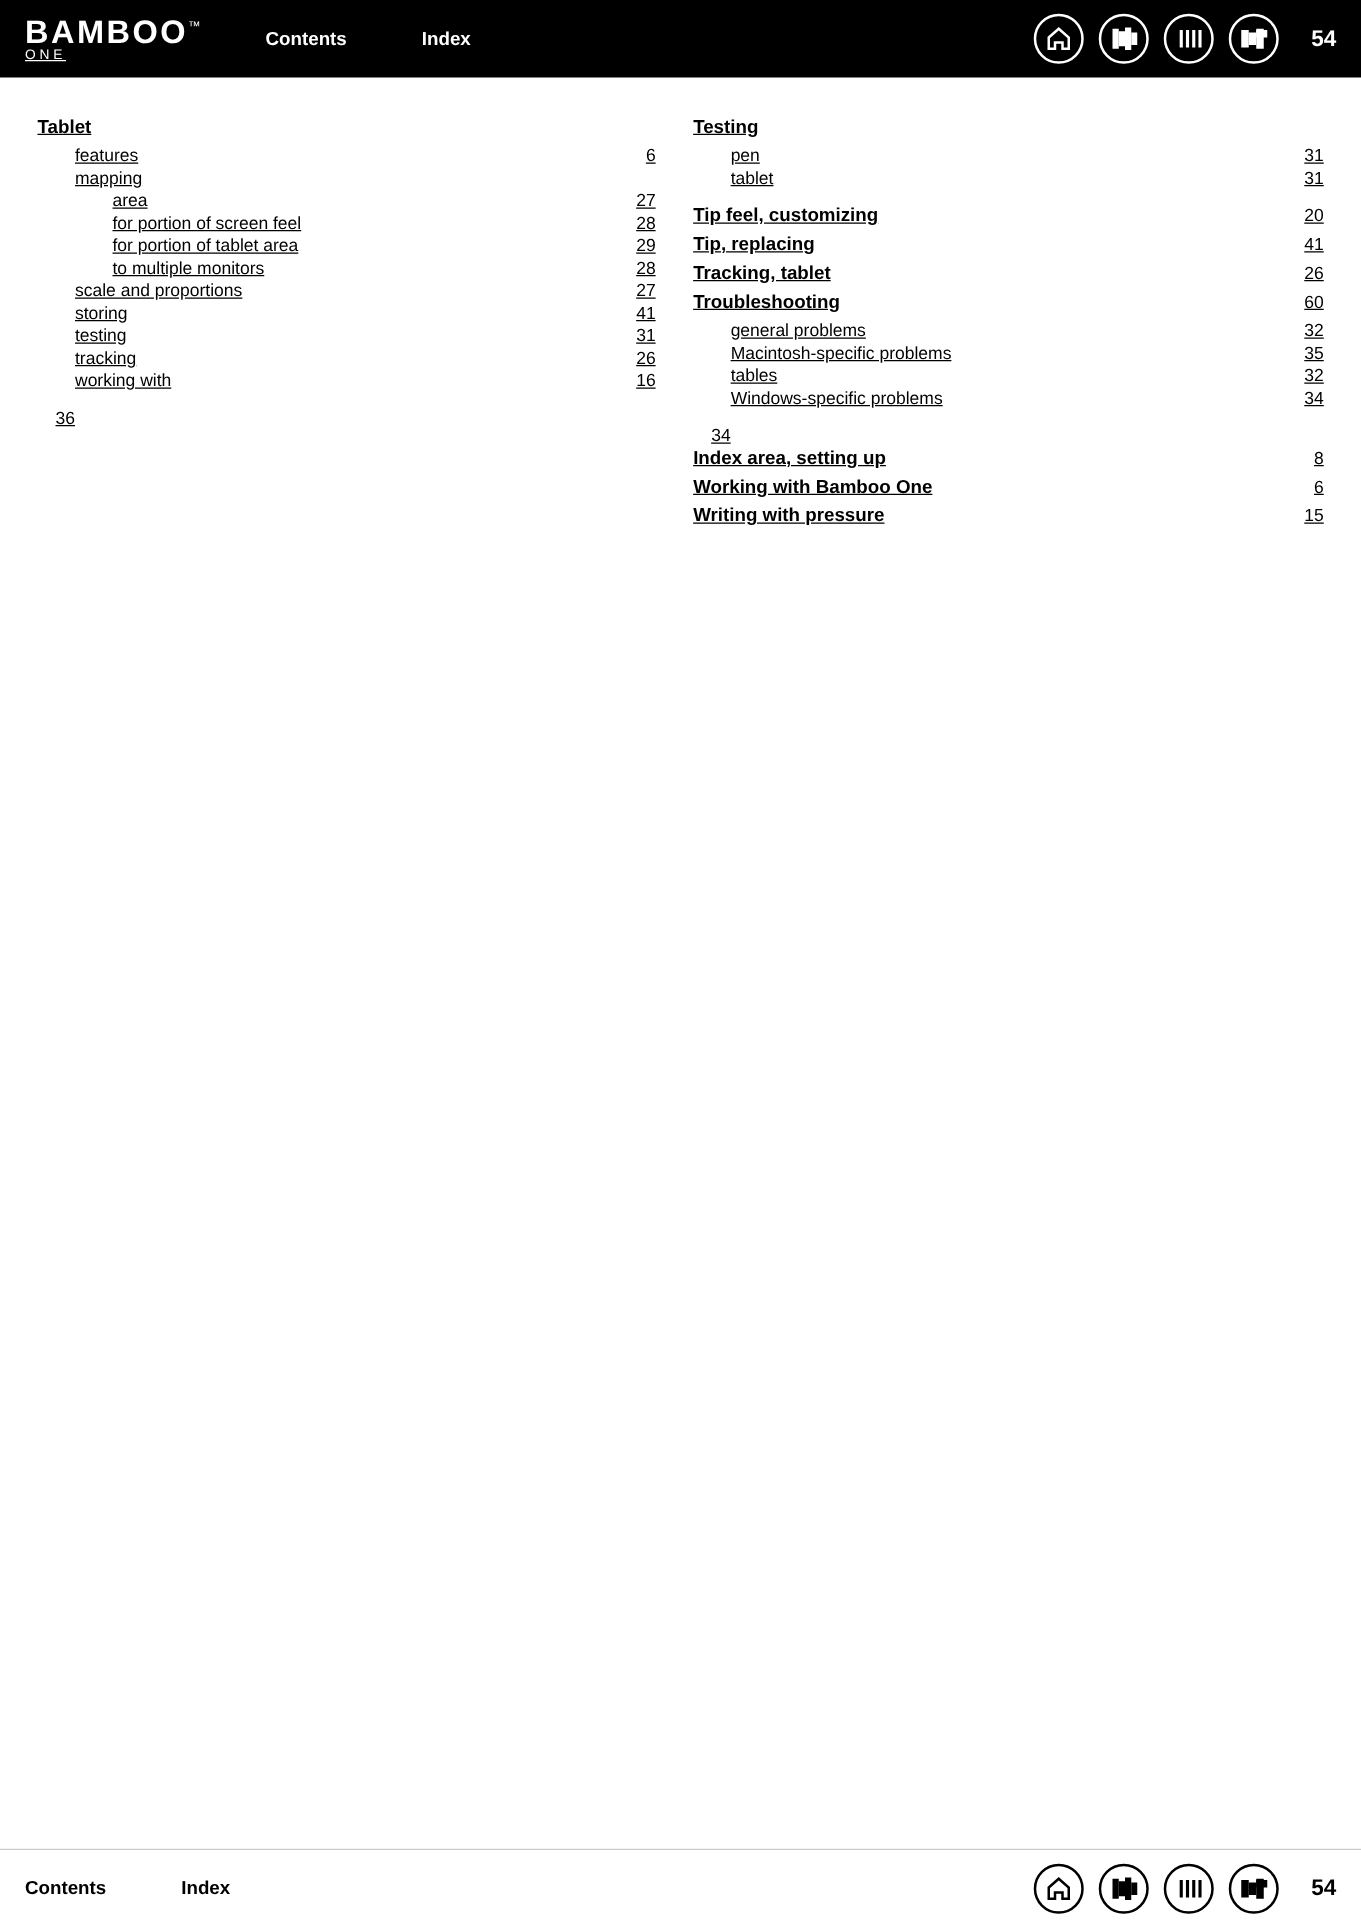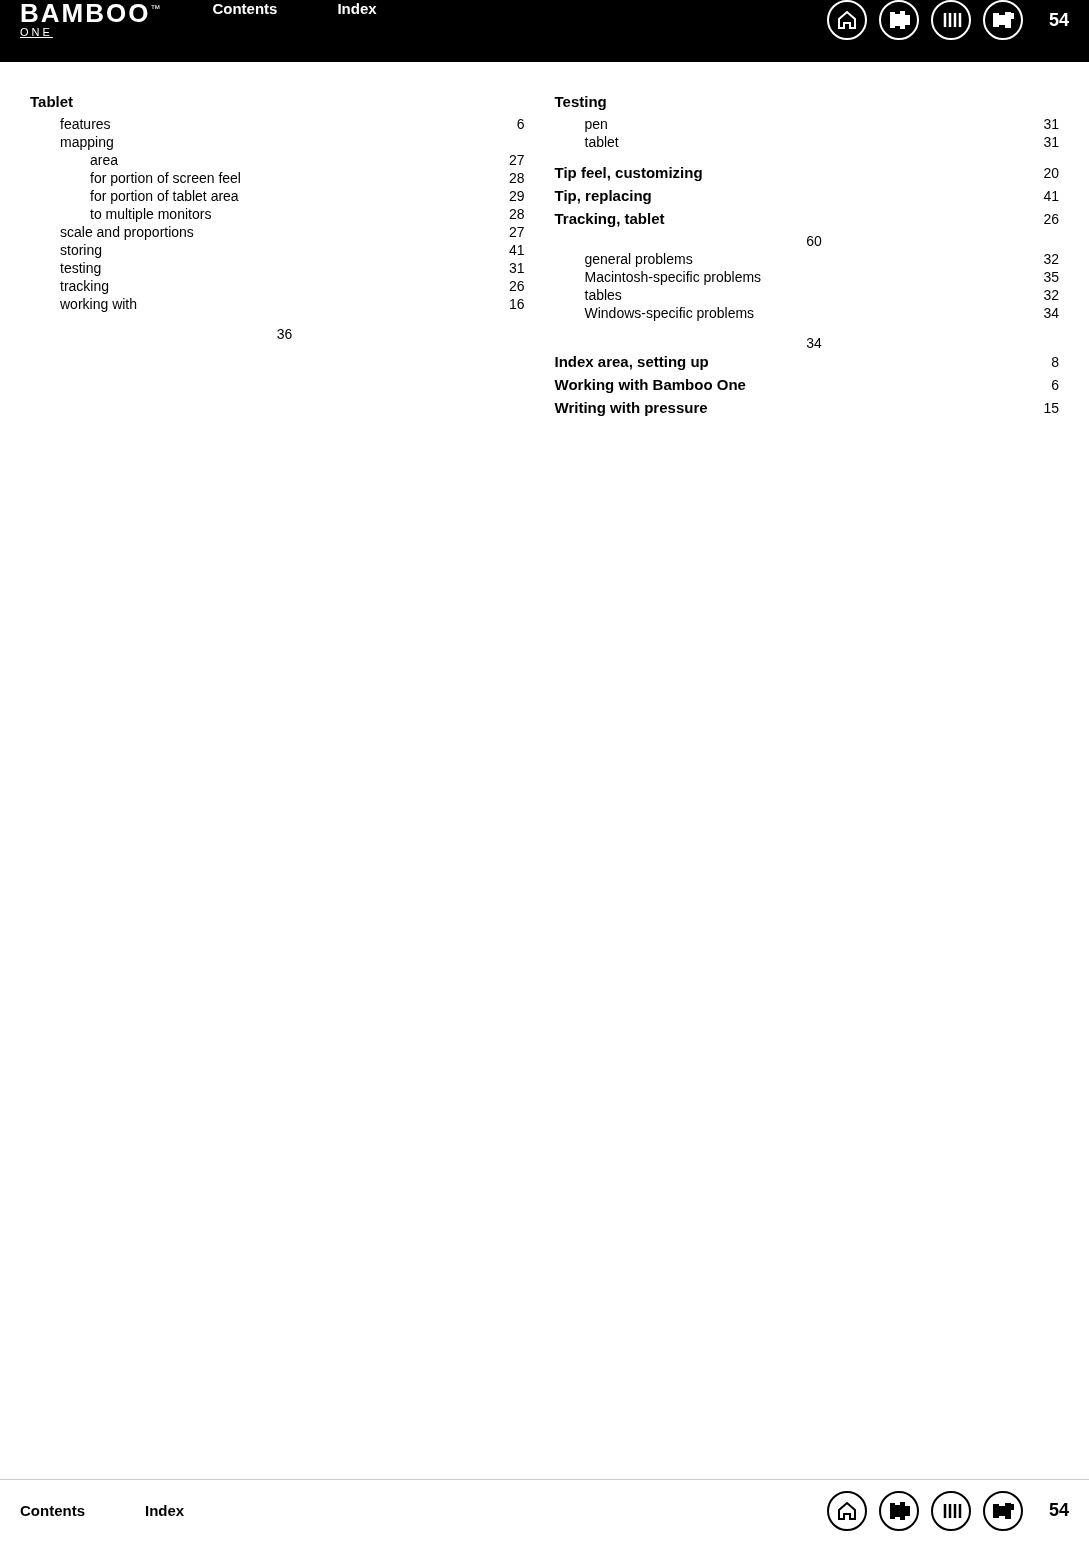--- a/index.html
+++ b/index.html
@@ -12,21 +12,21 @@
       font-size: 14px;
       color: #000000;
       position: relative;
     }
 
     
     .header {
       background: #000000;
       height: 62px;
       display: flex;
-      align-items: flex-start;
+      align-items: center;
       padding: 0 20px;
       position: relative;
     }
 
     .logo-area {
       display: flex;
       flex-direction: column;
       align-items: flex-start;
       margin-right: 30px;
     }
@@ -116,24 +116,25 @@
     }
 
     .index-section-header {
       font-size: 15px;
       font-weight: bold;
       margin-bottom: 4px;
     }
 
     .index-entry {
       display: flex;
-      justify-content: center;
+      justify-content: flex-start;
       align-items: baseline;
       padding: 1px 0;
       font-size: 14px;
+      text-decoration: underline;
     }
 
     .index-entry-text {
       flex: 1;
     }
 
     .index-entry-page {
       min-width: 30px;
       text-align: right;
       font-size: 14px;
@@ -349,20 +350,21 @@
       <span class="index-entry-text index-section-header">Tip, replacing</span>
       <span class="index-entry-page">41</span>
     </div>
 
     <div class="index-entry">
       <span class="index-entry-text index-section-header">Tracking, tablet</span>
       <span class="index-entry-page">26</span>
     </div>
 
     <div class="index-entry">
+      <span class="index-entry-text index-section-header">Troubleshooting</span>
       <span class="index-entry-page">60</span>
     </div>
     <div class="index-entry indent-1">
       <span class="index-entry-text">general problems</span>
       <span class="index-entry-page">32</span>
     </div>
     <div class="index-entry indent-1">
       <span class="index-entry-text">Macintosh-specific problems</span>
       <span class="index-entry-page">35</span>
     </div>

